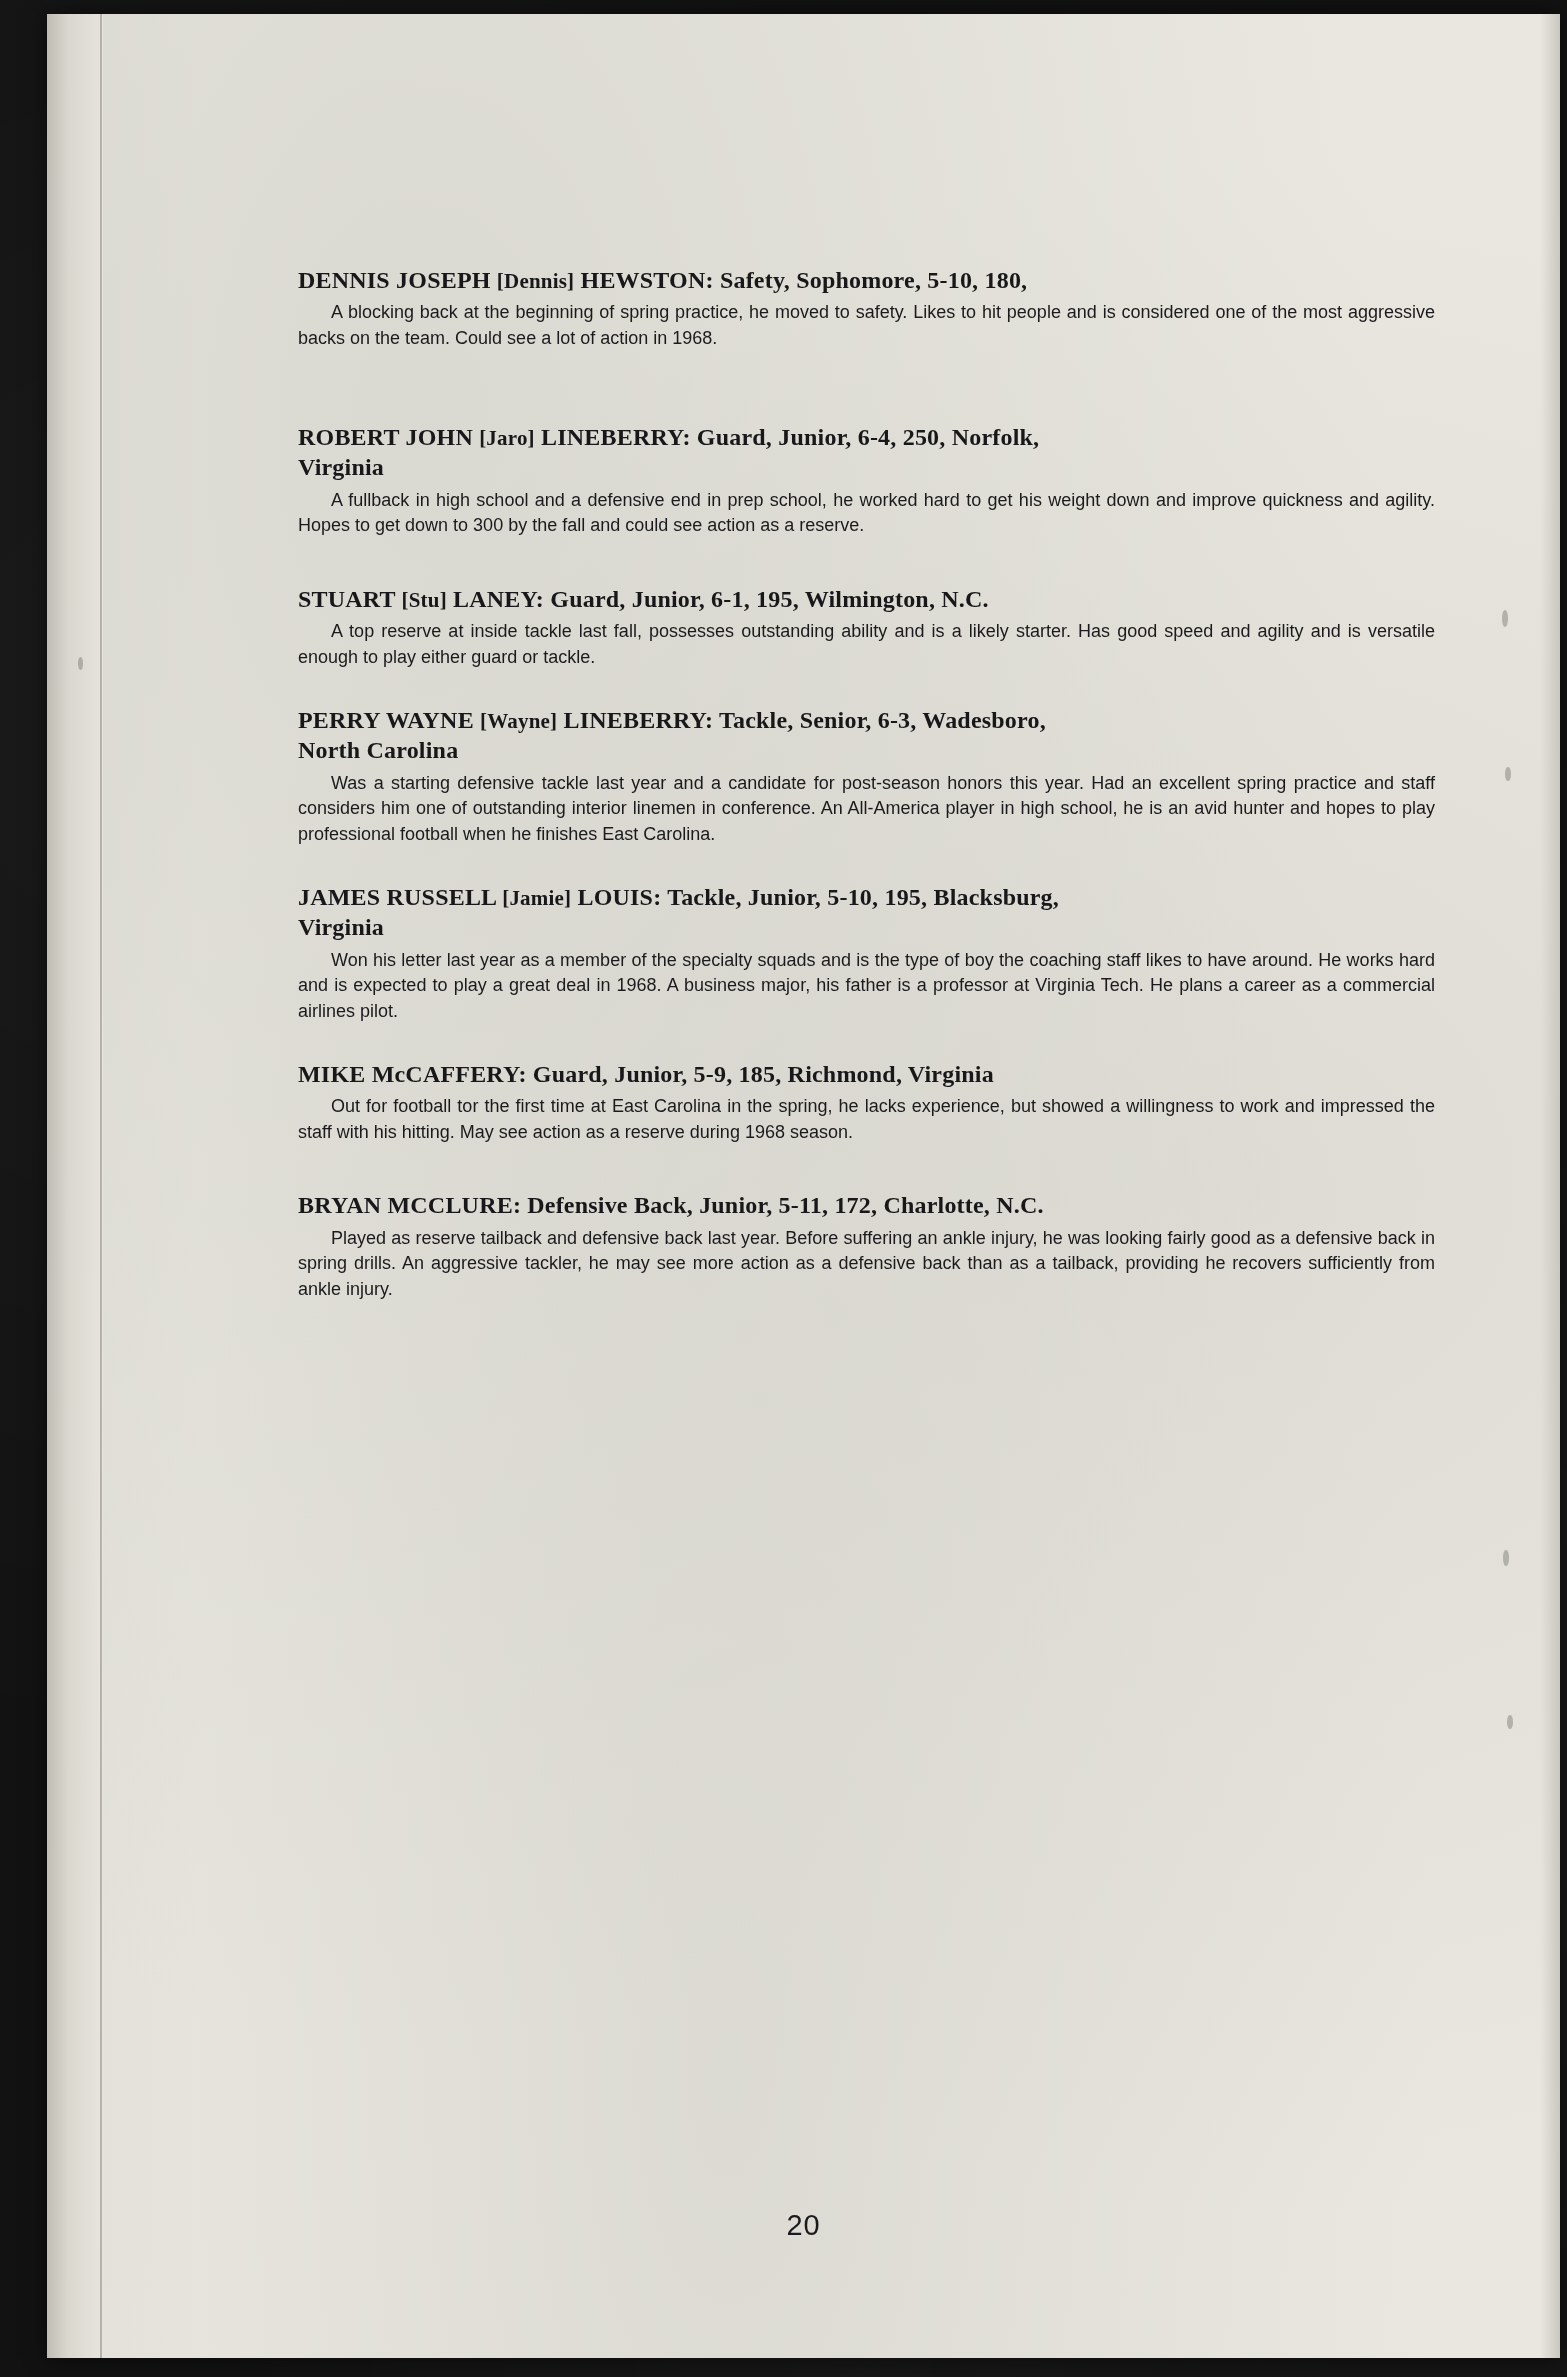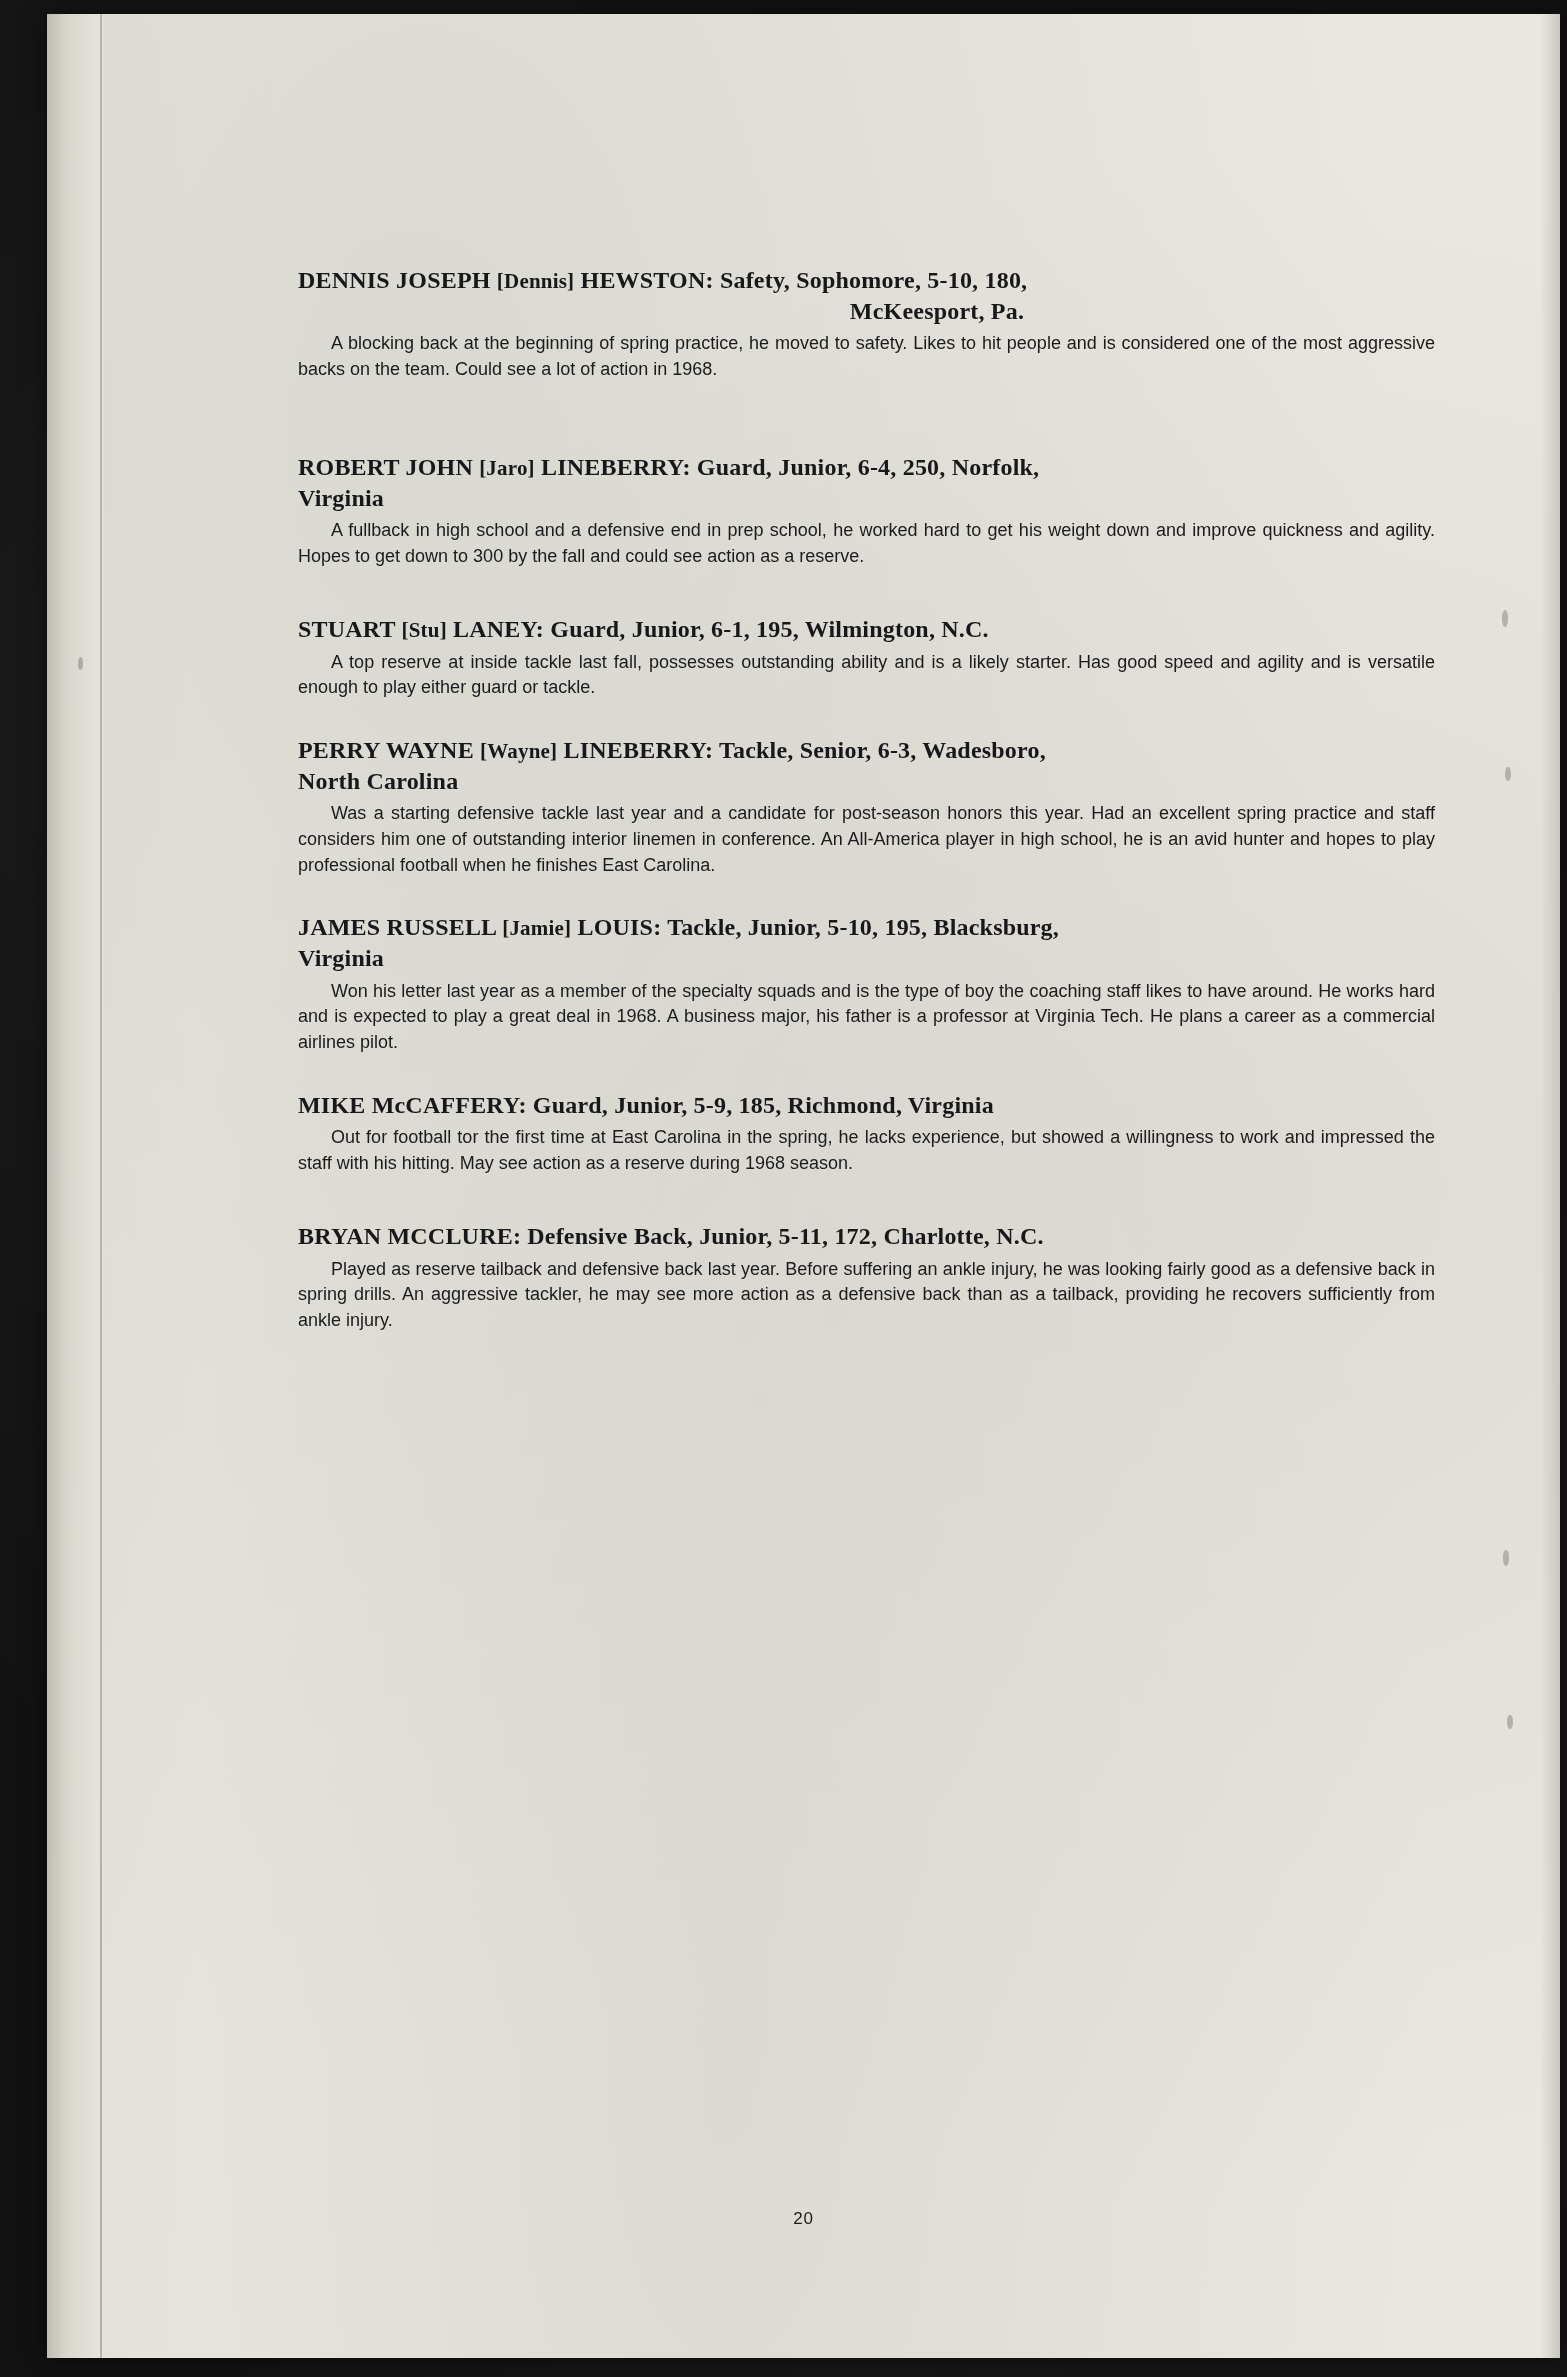--- a/index.html
+++ b/index.html
@@ -137,21 +137,21 @@
   .gap-med { height: 31px; }
   .gap-small { height: 20.4px; }
 
   .page-number {
     position: absolute;
     left: 0;
     right: 0;
     top: 2195px;
     text-align: center;
     font-family: "Liberation Sans", sans-serif;
-    font-size: 17px;
+    font-size: 29px;
     color: #1b1b1d;
     letter-spacing: 0.8px;
   }
 
   
   .ghost {
     position: absolute;
     font-family: "Liberation Sans", sans-serif;
     color: rgba(90,90,88,0.13);
     font-size: 20.4px;
@@ -182,21 +182,20 @@
   <div class="ghost" style="left:259px; top:1011px; width:1019px;">&nbsp;</div>
 
   <div class="content">
 
     <div class="entry">
       <div class="entry-head">
         <span>DENNIS JOSEPH</span>
         <span class="nick">[Dennis]</span>
         <span>HEWSTON:</span>
         <span class="vitals">Safety, Sophomore, 5-10, 180,</span>
-        <span class="head-line2 indent-right">McKeesport, Pa.</span>
       </div>
       <div class="entry-body">A blocking back at the beginning of spring practice, he moved to safety. Likes to hit people and is considered one of the most aggressive backs on the team.  Could see a lot of action in 1968.</div>
     </div>
 
     <div class="gap-large"></div>
 
     <div class="entry">
       <div class="entry-head">
         <span>ROBERT JOHN</span>
         <span class="nick">[Jaro]</span>

